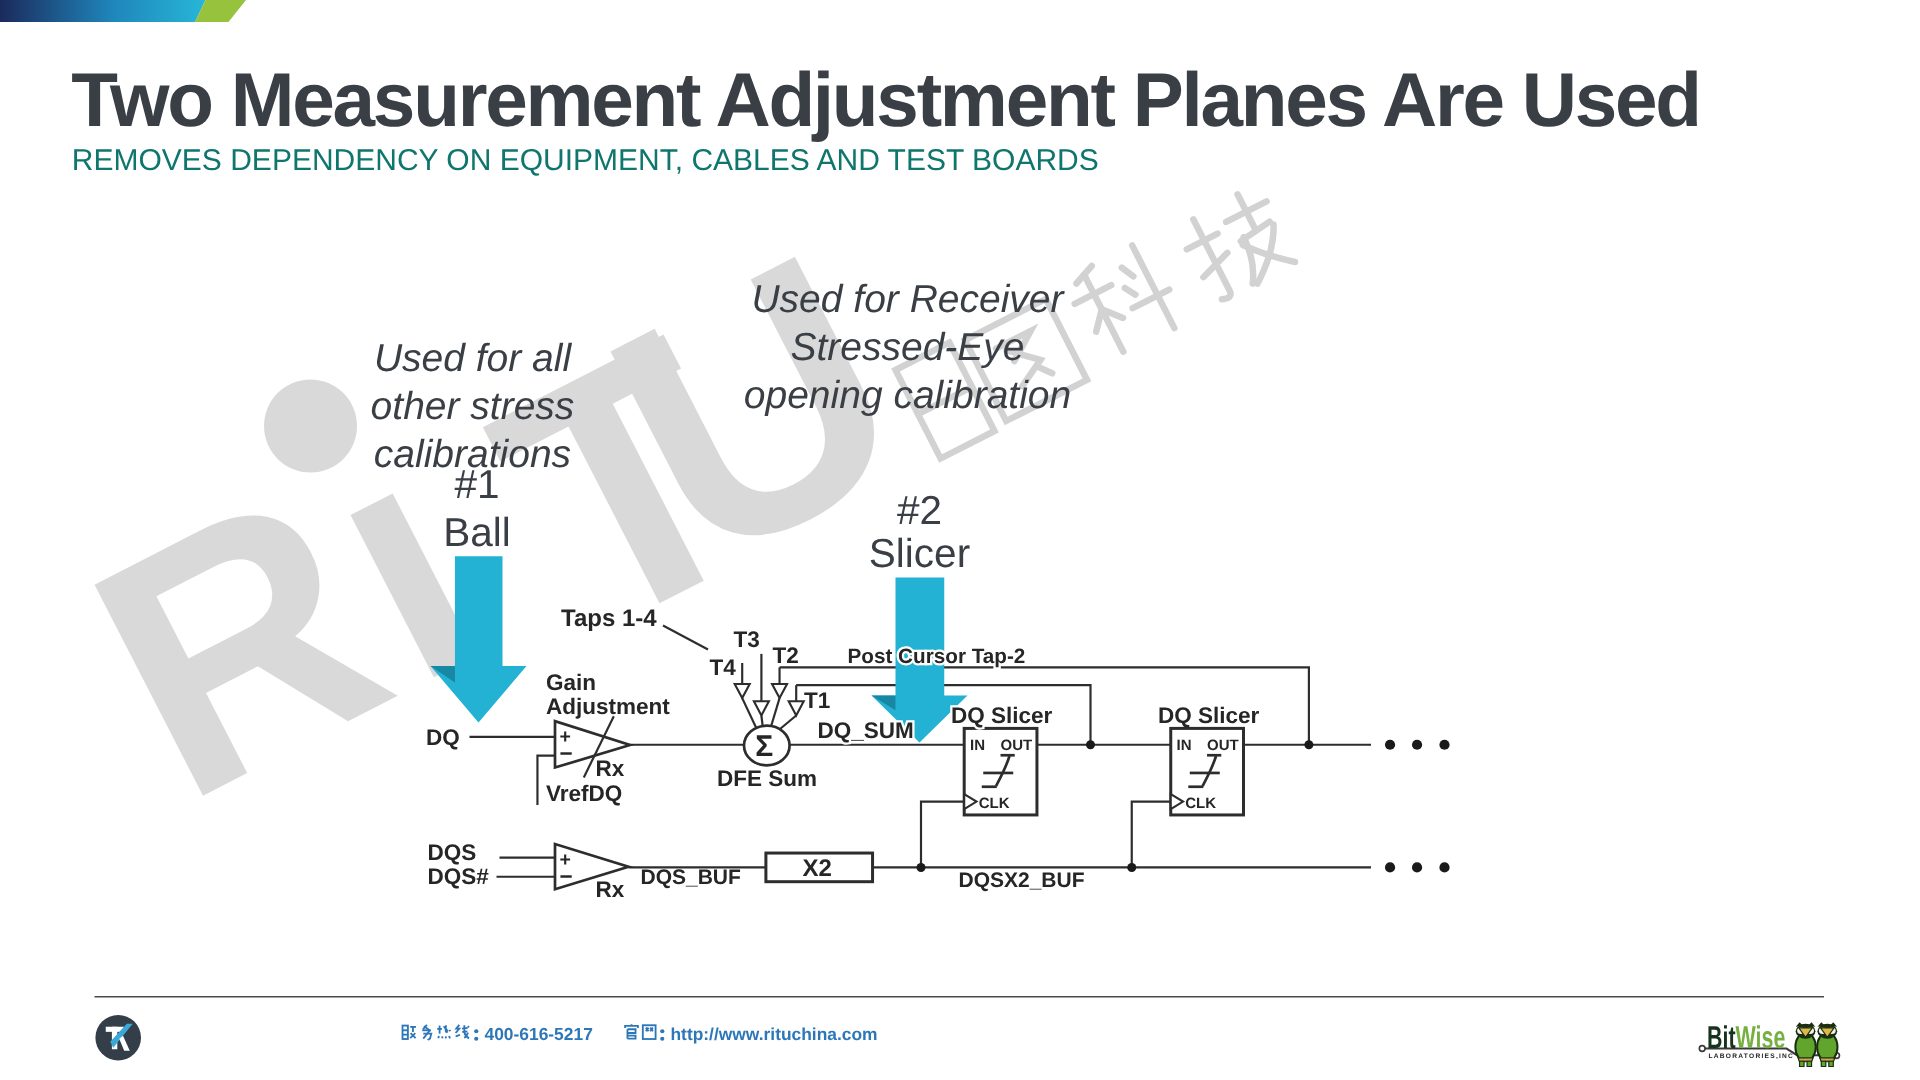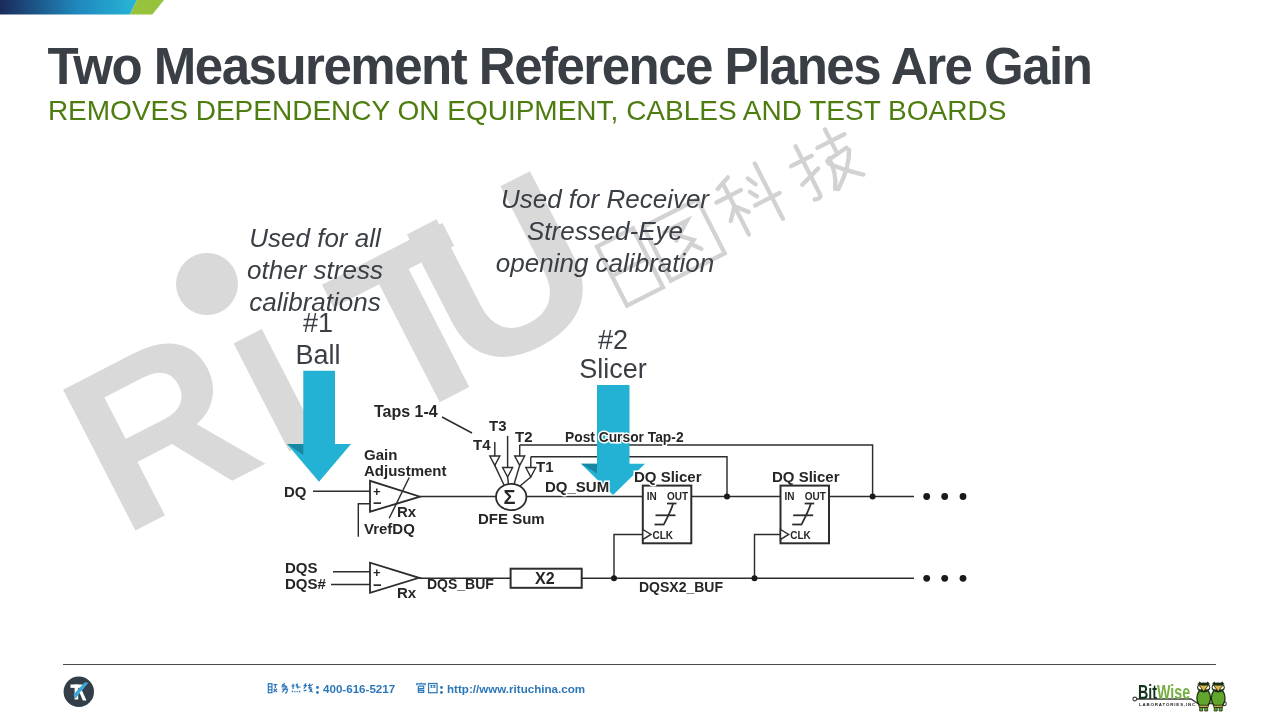--- a/index.html
+++ b/index.html
@@ -59,22 +59,22 @@
       <line x1="52" y1="26" x2="94" y2="26"></line>
       <line x1="73" y1="8" x2="73" y2="44"></line>
       <path d="M56,48 L88,44"></path>
       <path d="M60,46 Q60,70 48,88"></path>
       <path d="M56,52 Q70,70 92,88"></path>
       <path d="M90,48 Q80,70 52,90"></path>
     </g>
   </g>
 </svg>
 
-<div class="abs" style="left:47.5px;top:40.7px;font-size:51px;font-weight:bold;color:#3a3f46;letter-spacing:-1.5px;line-height:1;white-space:nowrap;">Two Measurement Reference Planes Are Gain</div>
-<div class="abs" style="left:47.9px;top:97.4px;font-size:28px;color:#4d7c0f;line-height:1;white-space:nowrap;">REMOVES DEPENDENCY ON EQUIPMENT, CABLES AND TEST BOARDS</div>
+<div class="abs" style="left:47.5px;top:40.7px;font-size:51px;font-weight:bold;color:#3a3f46;letter-spacing:-1.5px;line-height:1;white-space:nowrap;">Two Measurement Adjustment Planes Are Used</div>
+<div class="abs" style="left:47.9px;top:97.4px;font-size:20px;color:#0f766e;line-height:1;white-space:nowrap;">REMOVES DEPENDENCY ON EQUIPMENT, CABLES AND TEST BOARDS</div>
 
 <div class="abs" style="left:165px;top:180px;width:300px;text-align:center;font-style:italic;font-size:26px;line-height:32px;color:#3a3f46;margin-top:42px;">Used for all<br>other stress<br>calibrations</div>
 <div class="abs" style="left:455px;top:183px;width:300px;text-align:center;font-style:italic;font-size:26px;line-height:32px;color:#3a3f46;">Used for Receiver<br>Stressed-Eye<br>opening calibration</div>
 
 <div class="abs" style="left:258px;top:307px;width:120px;text-align:center;font-size:27px;line-height:32px;color:#3a3f46;">#1<br>Ball</div>
 <div class="abs" style="left:553px;top:326px;width:120px;text-align:center;font-size:27px;line-height:29px;color:#3a3f46;">#2<br>Slicer</div>
 
 <svg class="abs" style="left:0;top:0;" width="1280" height="720" viewBox="0 0 1280 720">
   <g stroke="#2d2d2d" stroke-width="1.45" fill="none">
 

